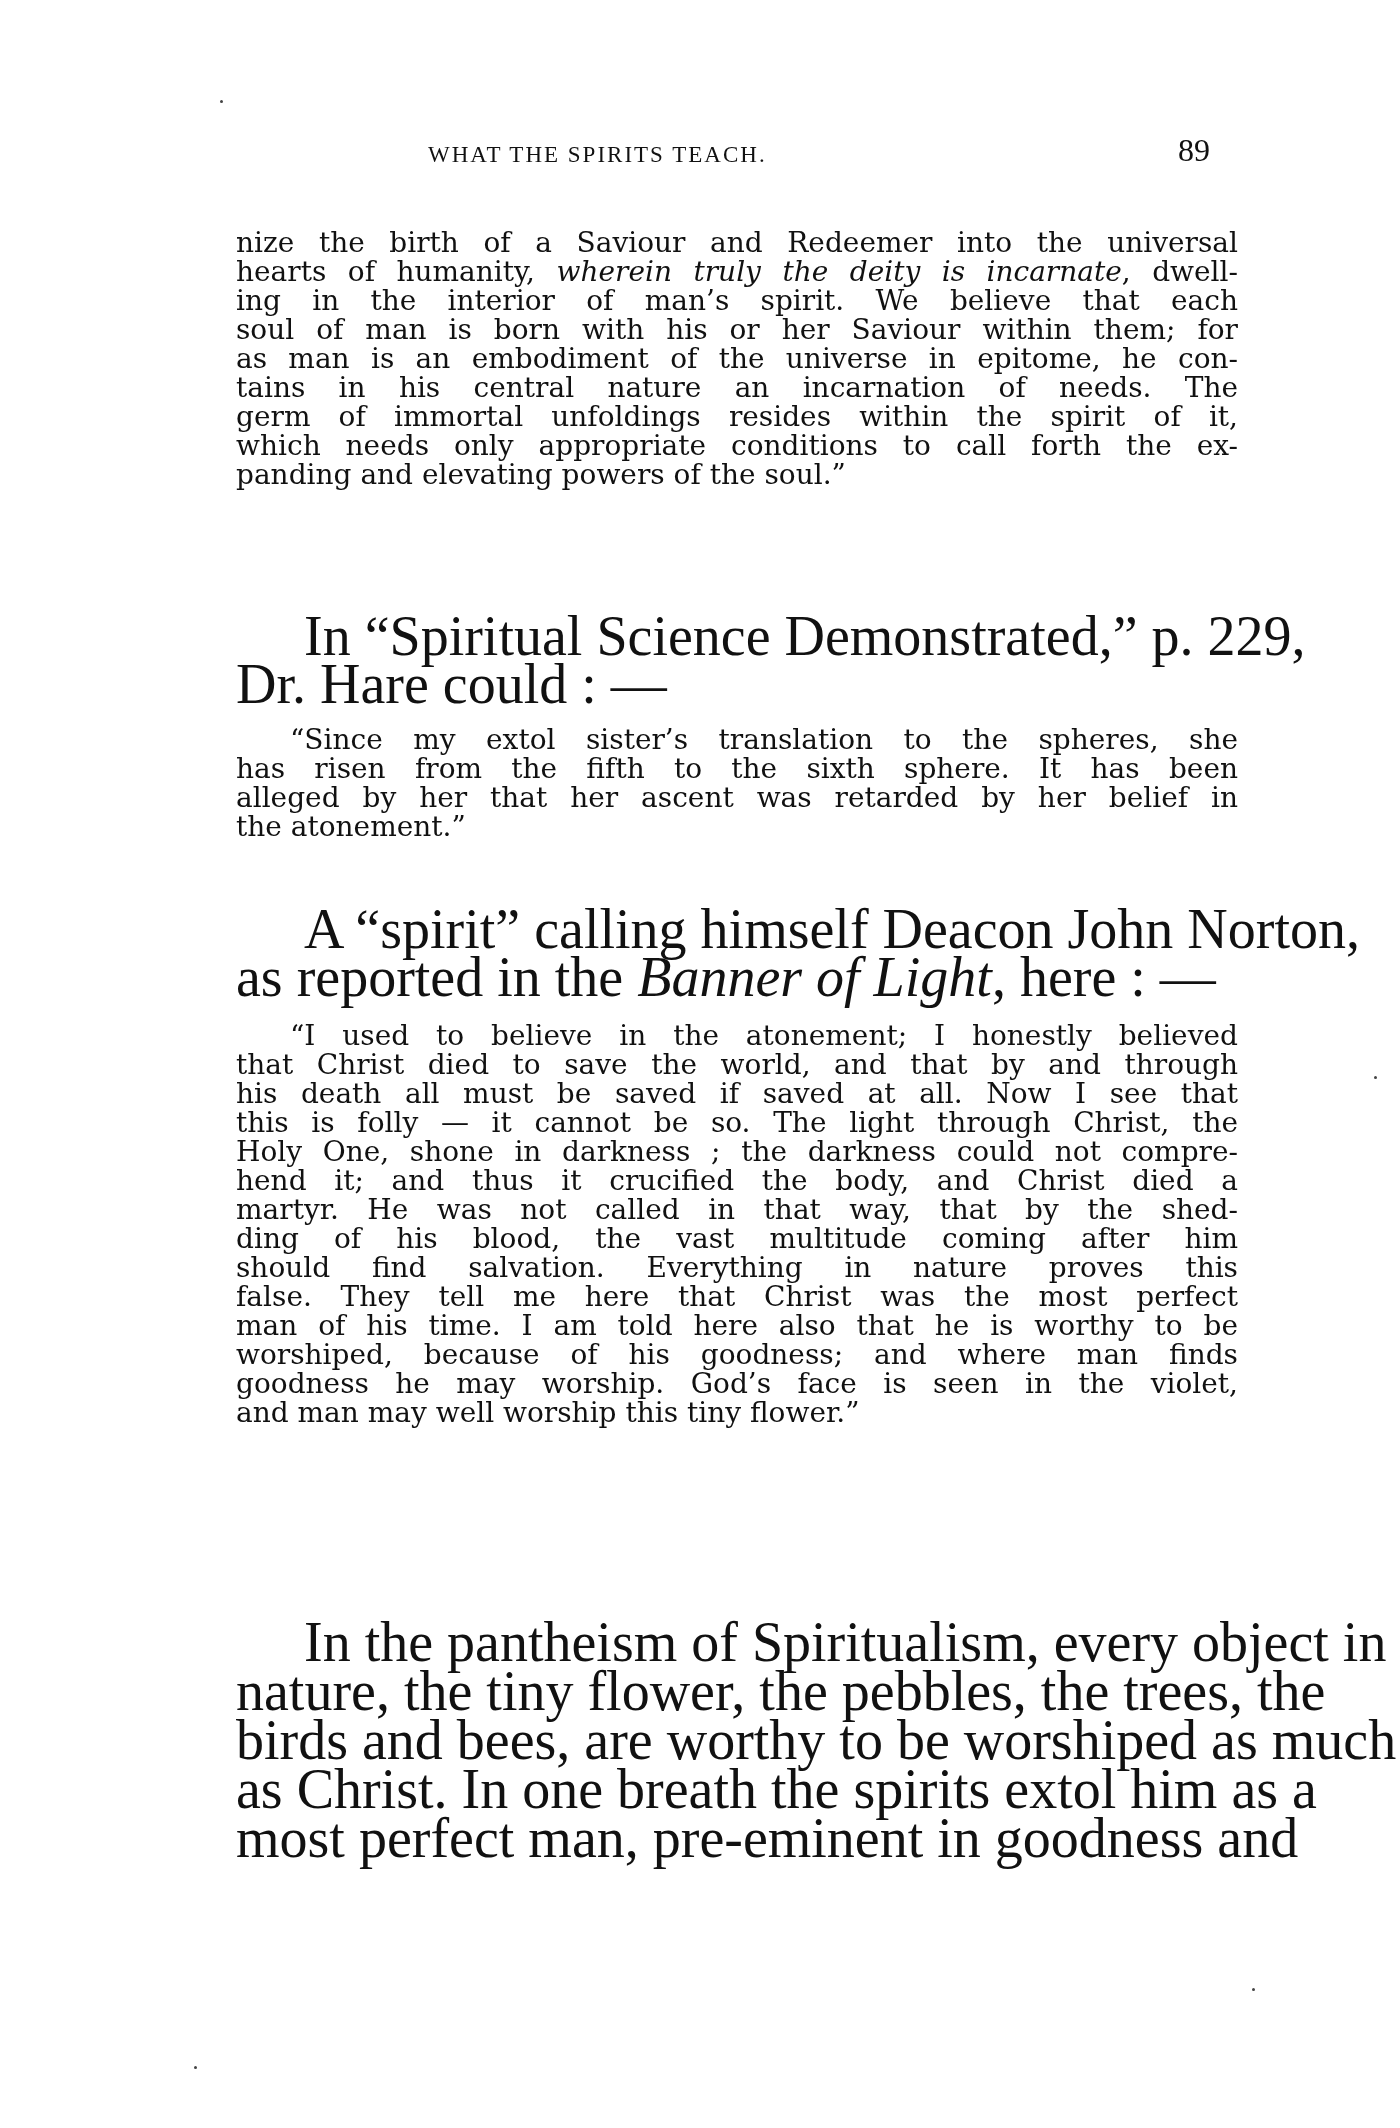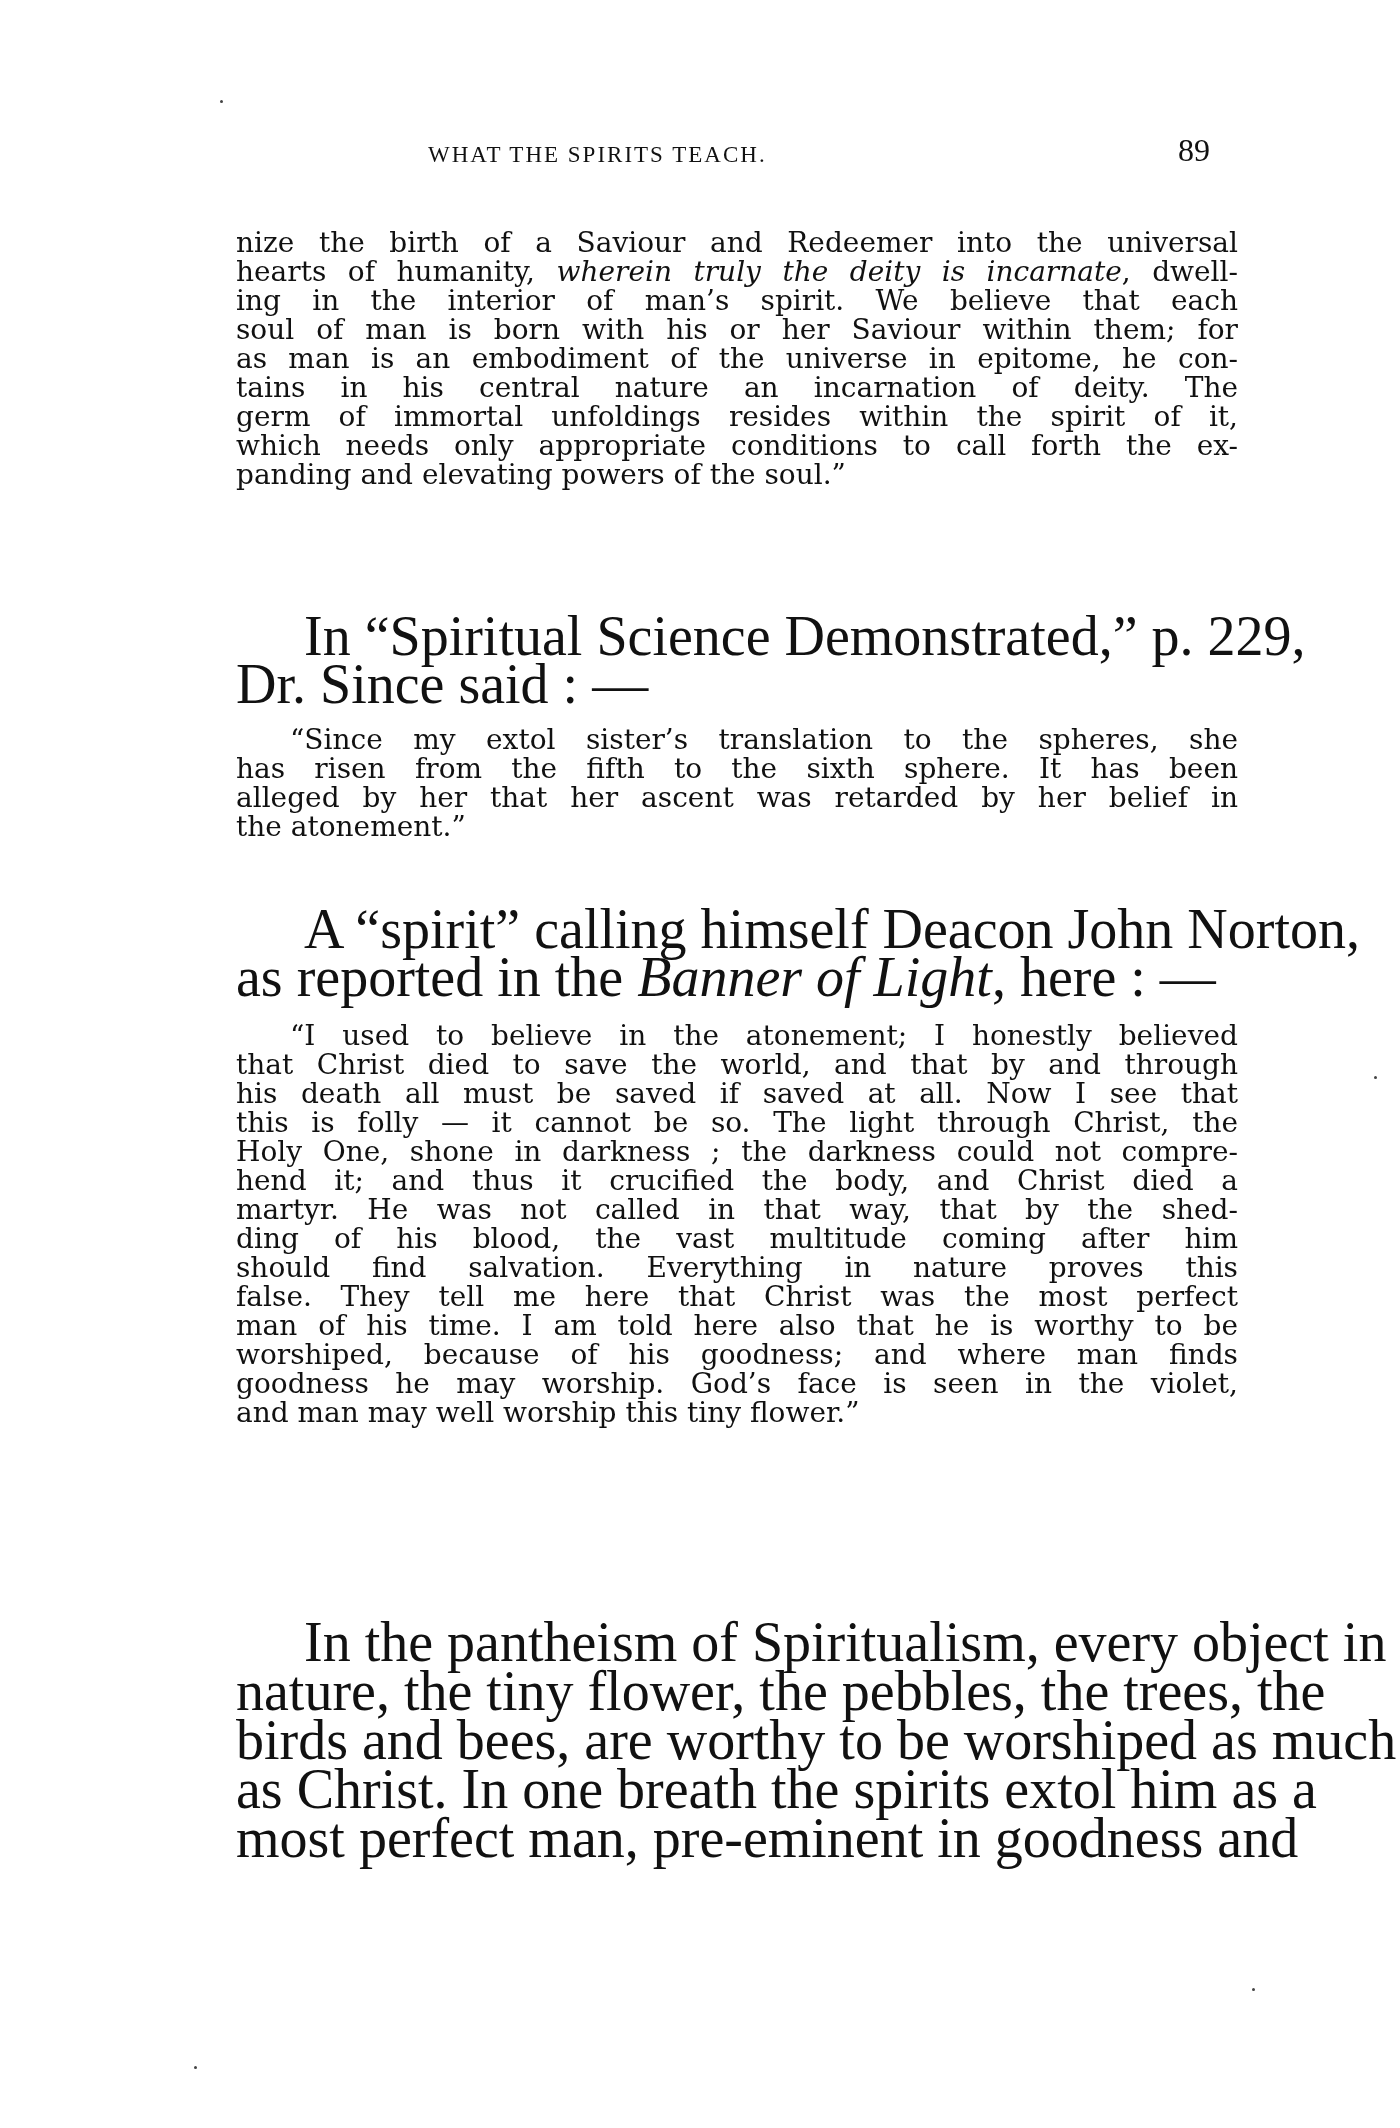--- a/index.html
+++ b/index.html
@@ -60,29 +60,29 @@
     <span class="running-title">WHAT THE SPIRITS TEACH.</span>
     <span class="page-number">89</span>
   </div>
 
   <div>
     <div class="line small" style="top:226px">nize the birth of a Saviour and Redeemer into the universal</div>
     <div class="line small" style="top:255px"><span>hearts of humanity,</span> <em>wherein truly the deity is incarnate</em><span>, dwell-</span></div>
     <div class="line small" style="top:284px">ing in the interior of man’s spirit. We believe that each</div>
     <div class="line small" style="top:313px">soul of man is born with his or her Saviour within them; for</div>
     <div class="line small" style="top:342px">as man is an embodiment of the universe in epitome, he con-</div>
-    <div class="line small" style="top:371px">tains in his central nature an incarnation of deity. The</div>
+    <div class="line small" style="top:371px">tains in his central nature an incarnation of needs. The</div>
     <div class="line small" style="top:400px">germ of immortal unfoldings resides within the spirit of it,</div>
     <div class="line small" style="top:429px">which needs only appropriate conditions to call forth the ex-</div>
     <div class="line small lastline" style="top:458px">panding and elevating powers of the soul.”</div>
   </div>
 
   <div>
     <div class="line large indent-large" style="top:604px">In “Spiritual Science Demonstrated,” p. 229,</div>
-    <div class="line large lastline" style="top:652px">Dr. Since said : —</div>
+    <div class="line large lastline" style="top:652px">Dr. Hare could : —</div>
   </div>
 
   <div>
     <div class="line small indent" style="top:723px">“Since my extol sister’s translation to the spheres, she</div>
     <div class="line small" style="top:752px">has risen from the fifth to the sixth sphere. It has been</div>
     <div class="line small" style="top:781px">alleged by her that her ascent was retarded by her belief in</div>
     <div class="line small lastline" style="top:810px">the atonement.”</div>
   </div>
 
   <div>

